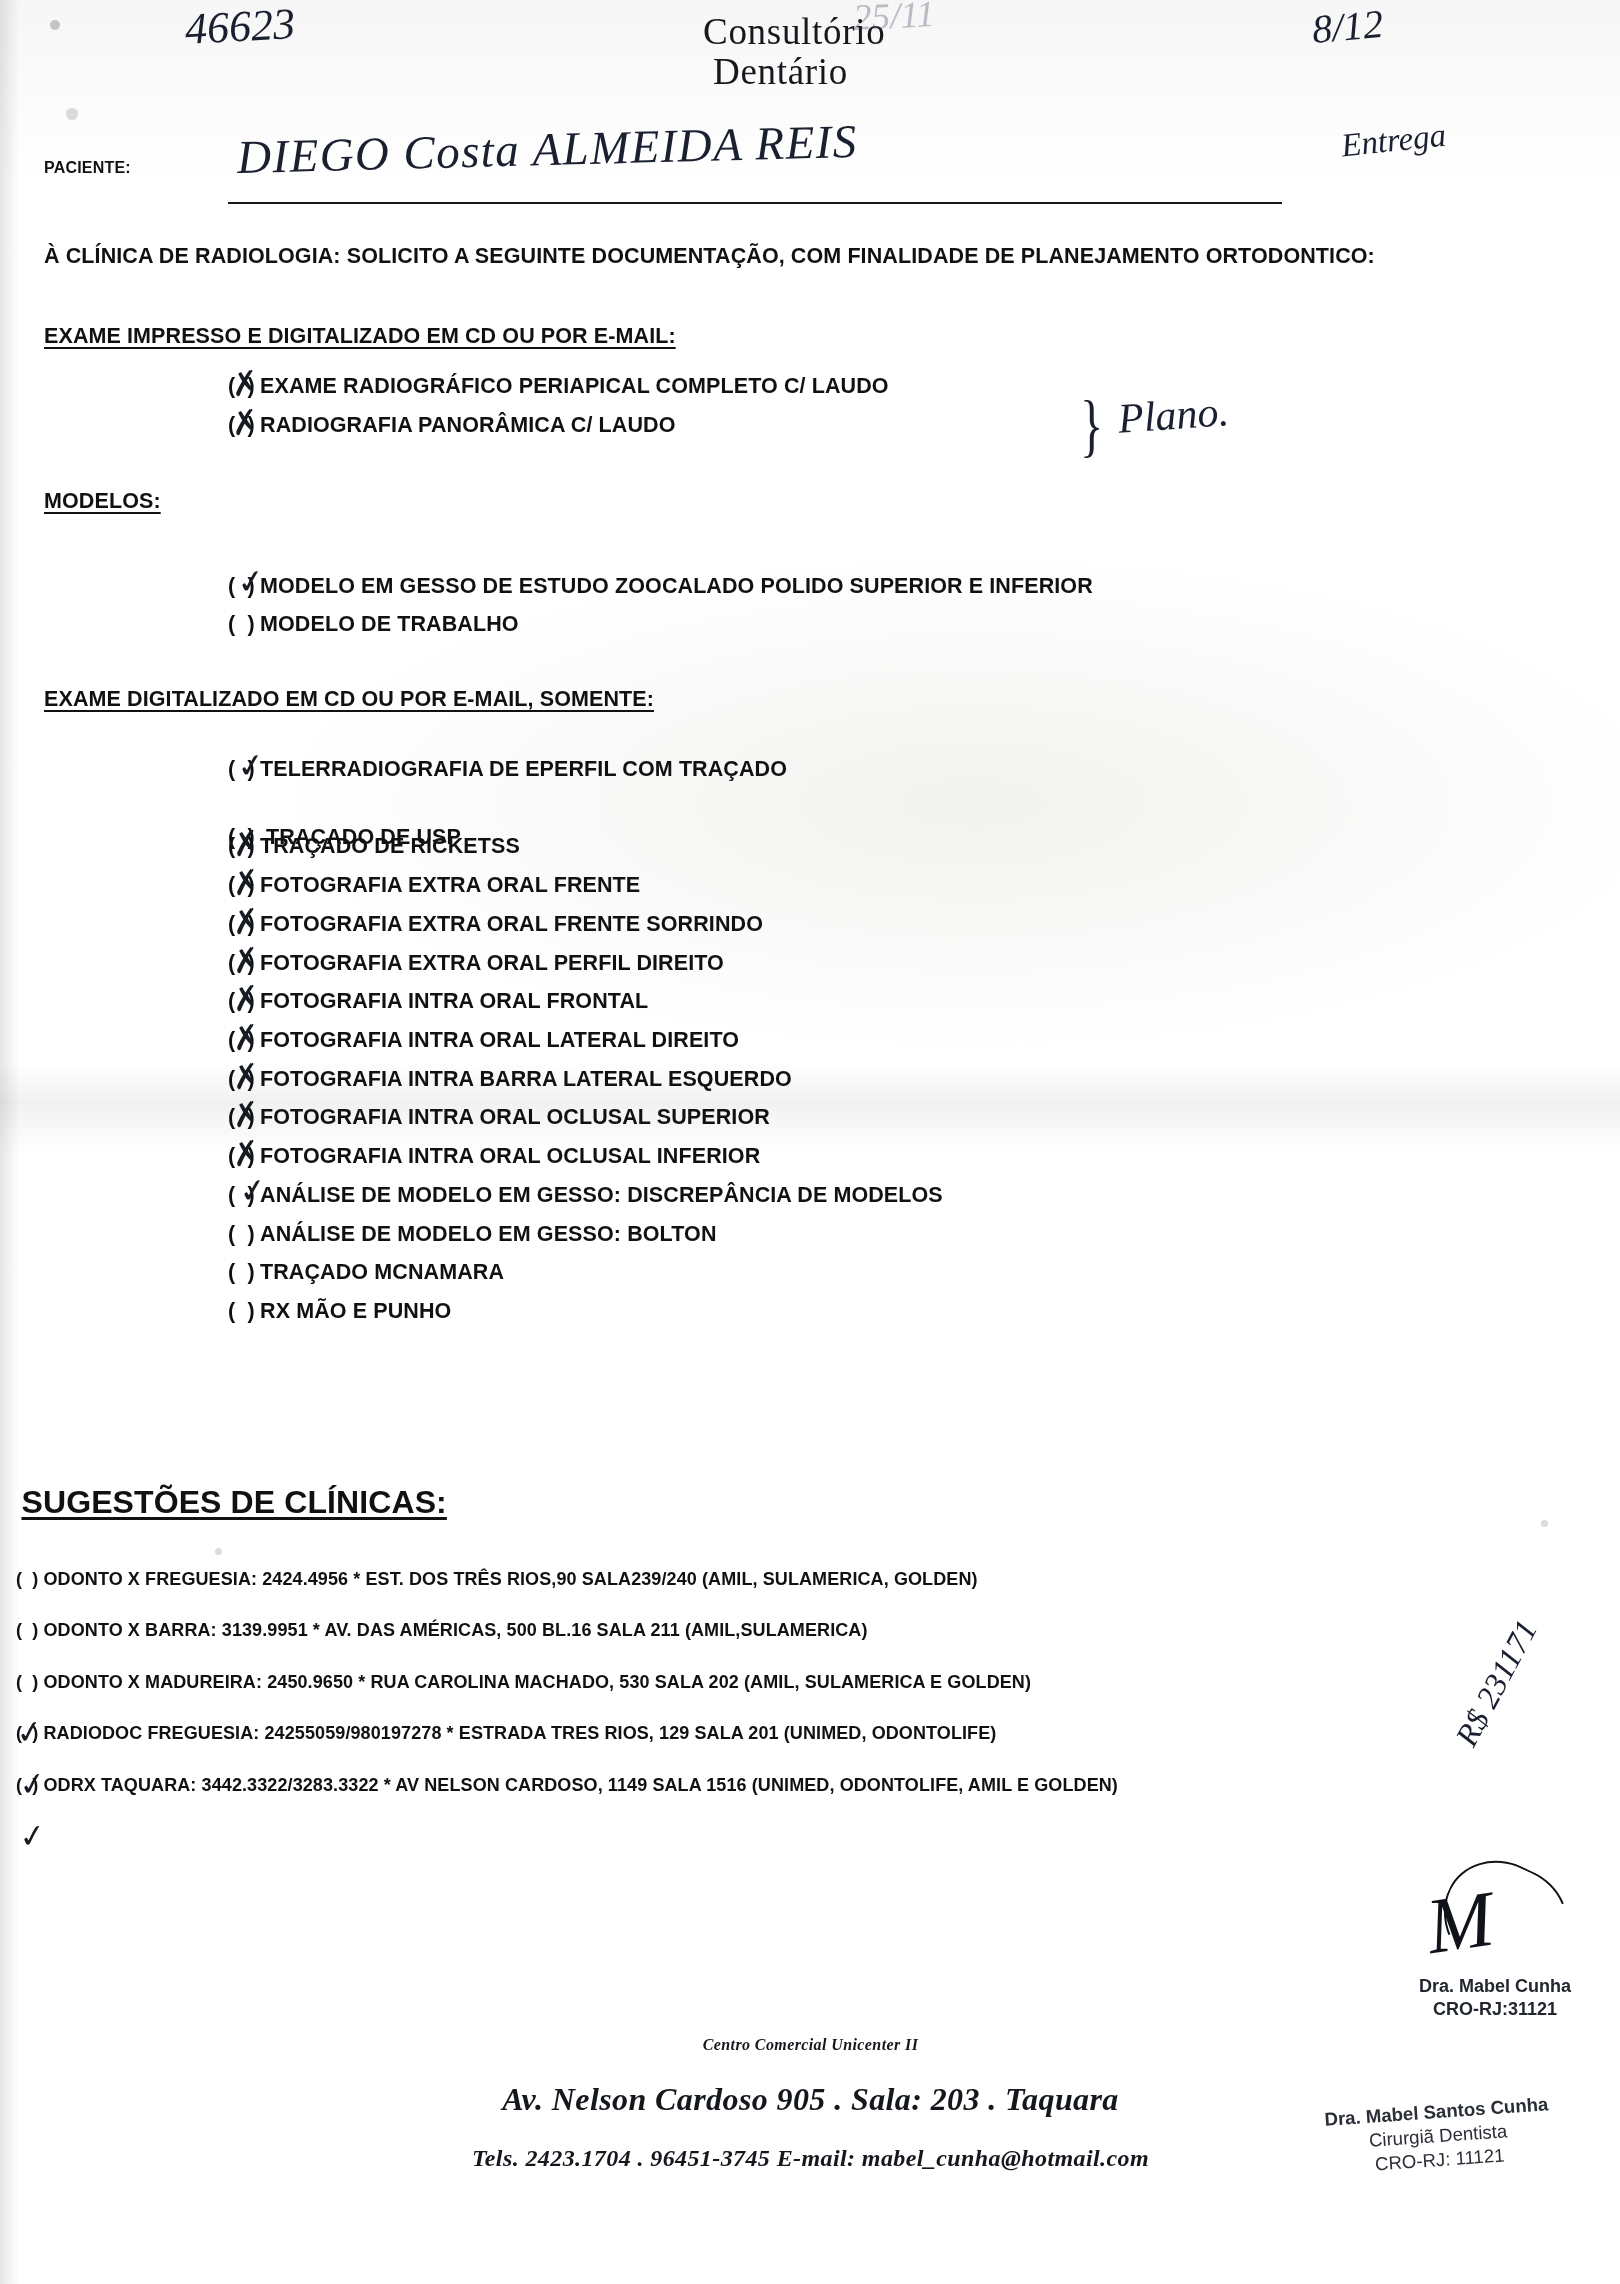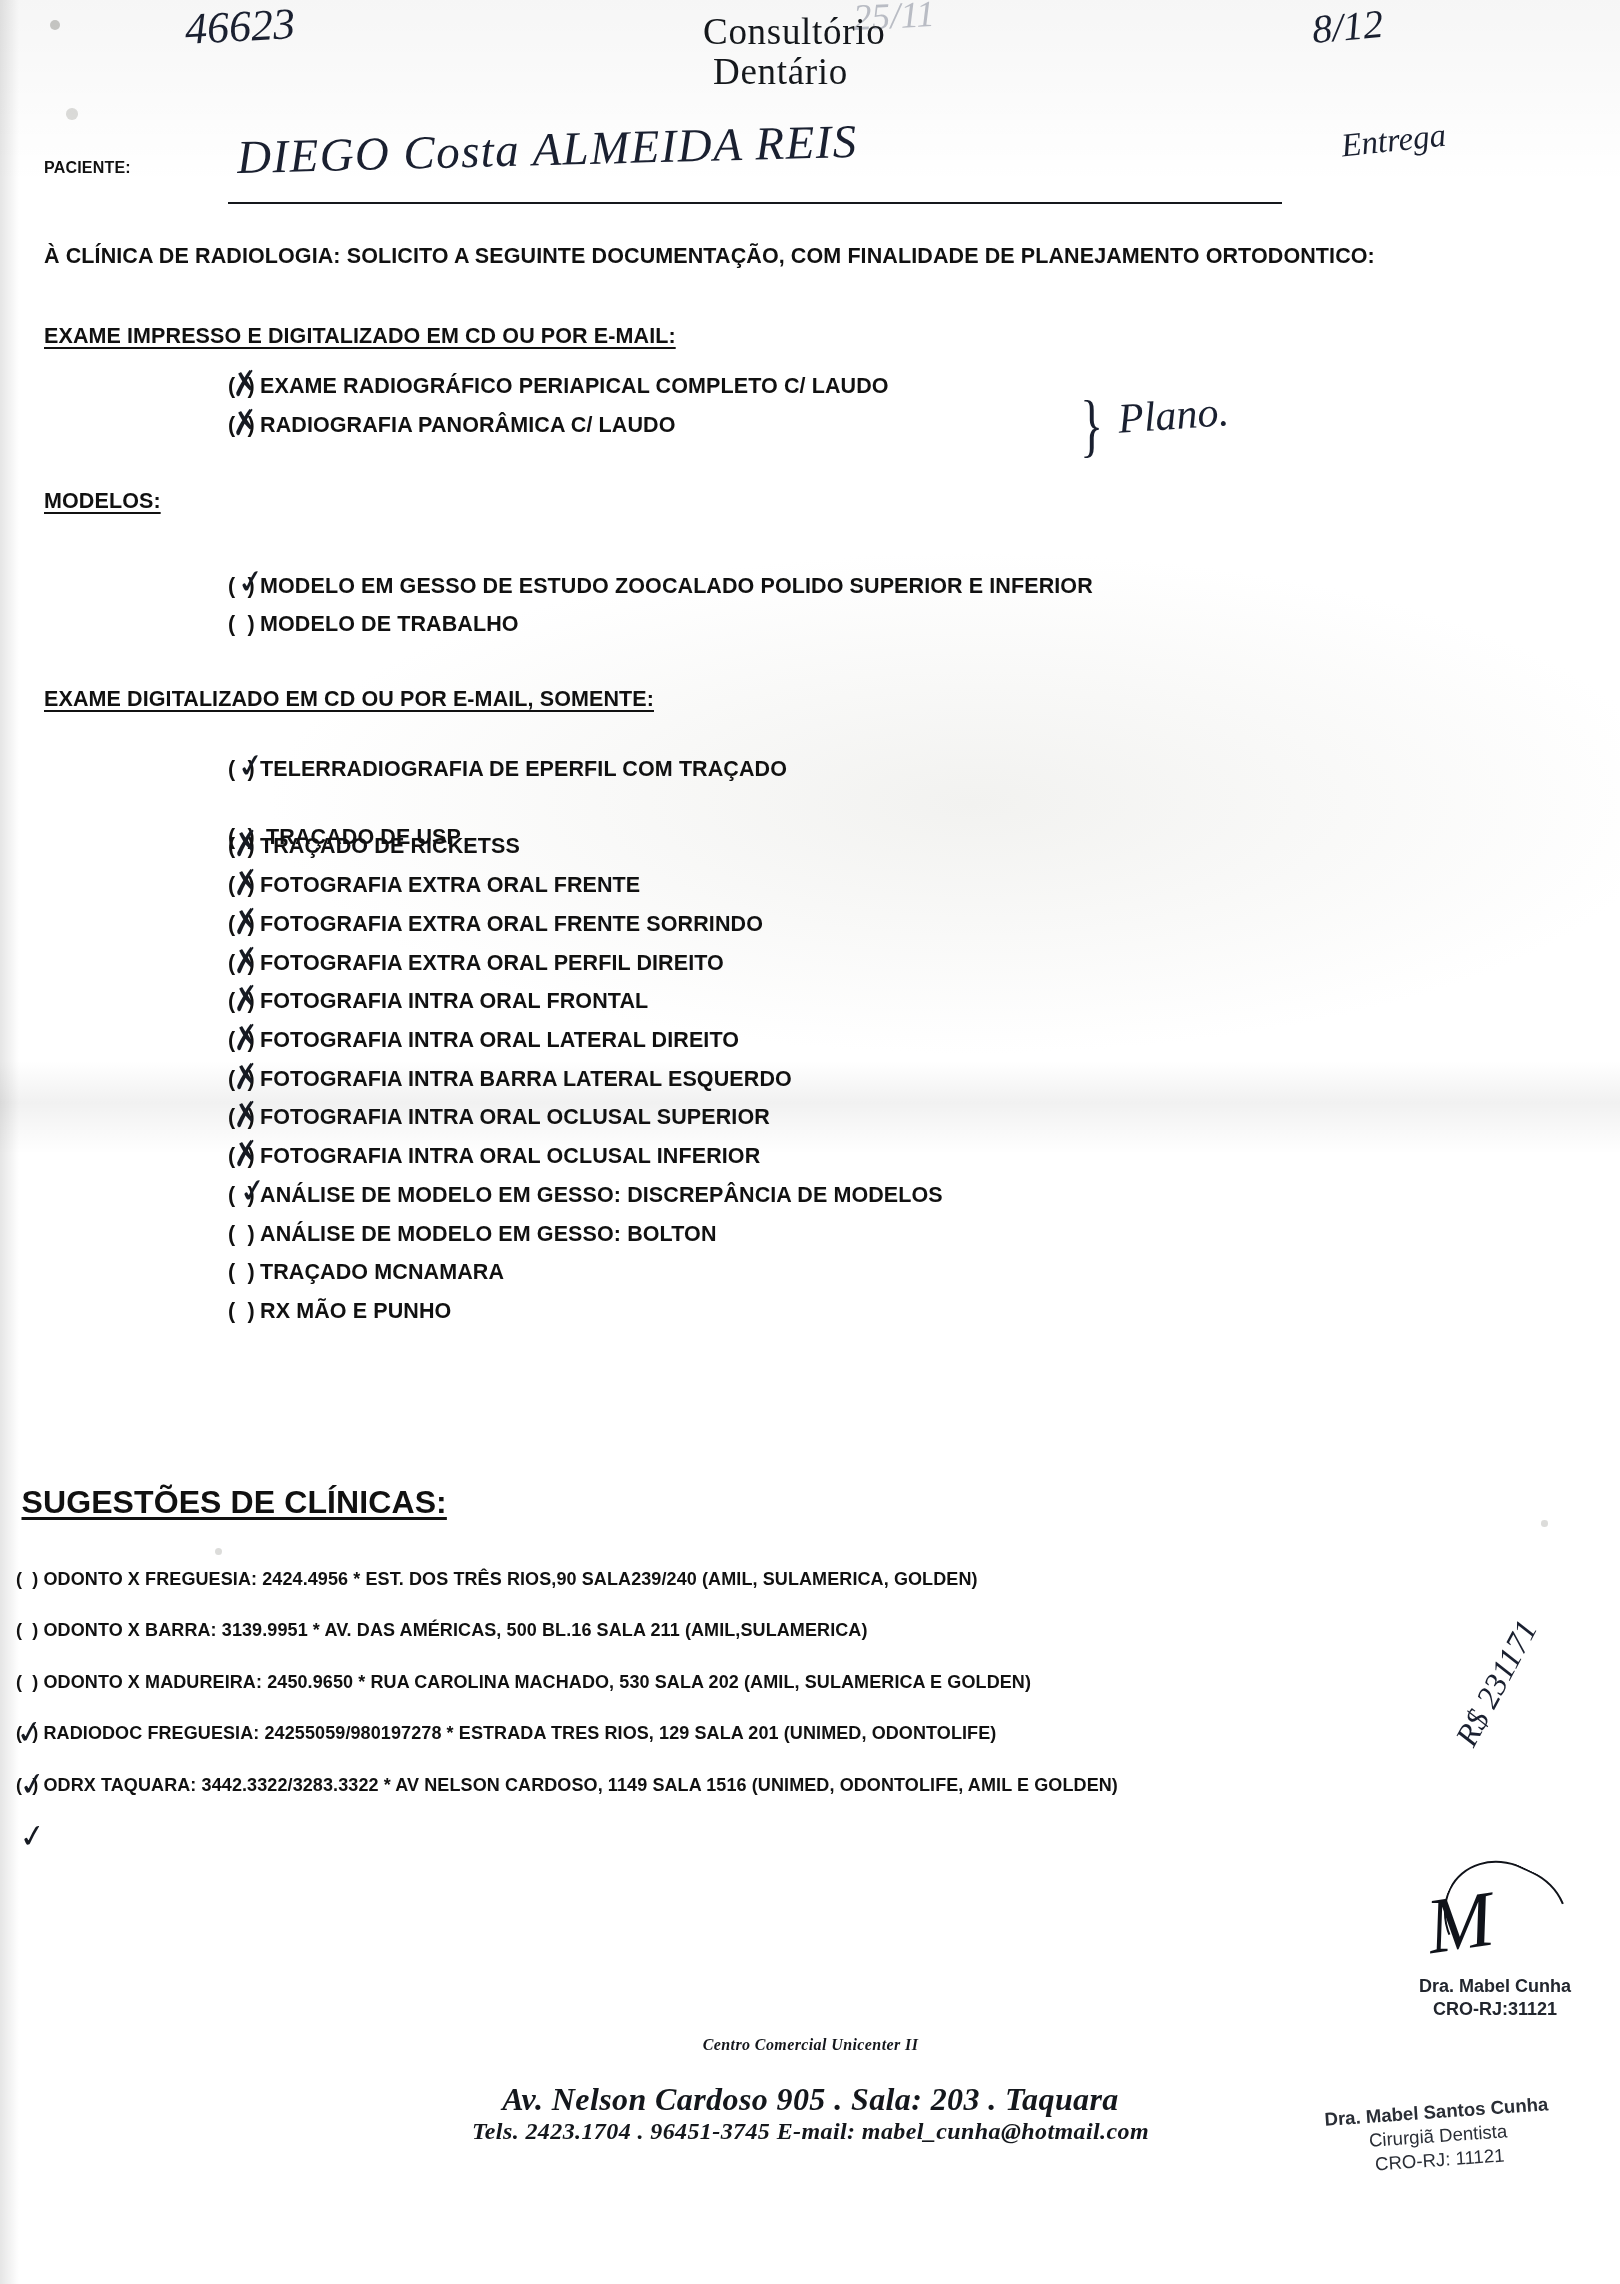--- a/index.html
+++ b/index.html
@@ -138,21 +138,21 @@
   
   .footer {
     position:absolute; left:0; right:0; top: 2036px;
     text-align:center;
     font-family:"Liberation Serif", serif;
     font-style: italic; font-weight: 700;
     color:#14171c;
   }
   .footer .f1 { font-size: 16px; letter-spacing: 0.4px; }
   .footer .f2 { font-size: 32px; margin-top: 27px; letter-spacing: 0.4px;}
-  .footer .f3 { font-size: 24px; letter-spacing: 0.4px;}
+  .footer .f3 { font-size: 24px; margin-top: 27px; letter-spacing: 0.4px;}
 
   .stamp1 {
     position:absolute; left: 1419px; top: 1975px;
     text-align:center; font-size: 18px; font-weight:700; color:#22262e;
     line-height: 1.25;
   }
   .stamp2 {
     position:absolute; left: 1326px; top: 2100px;
     text-align:center; font-size: 18.6px; color:#2a2e36;
     line-height: 1.3; transform: rotate(-4deg);

